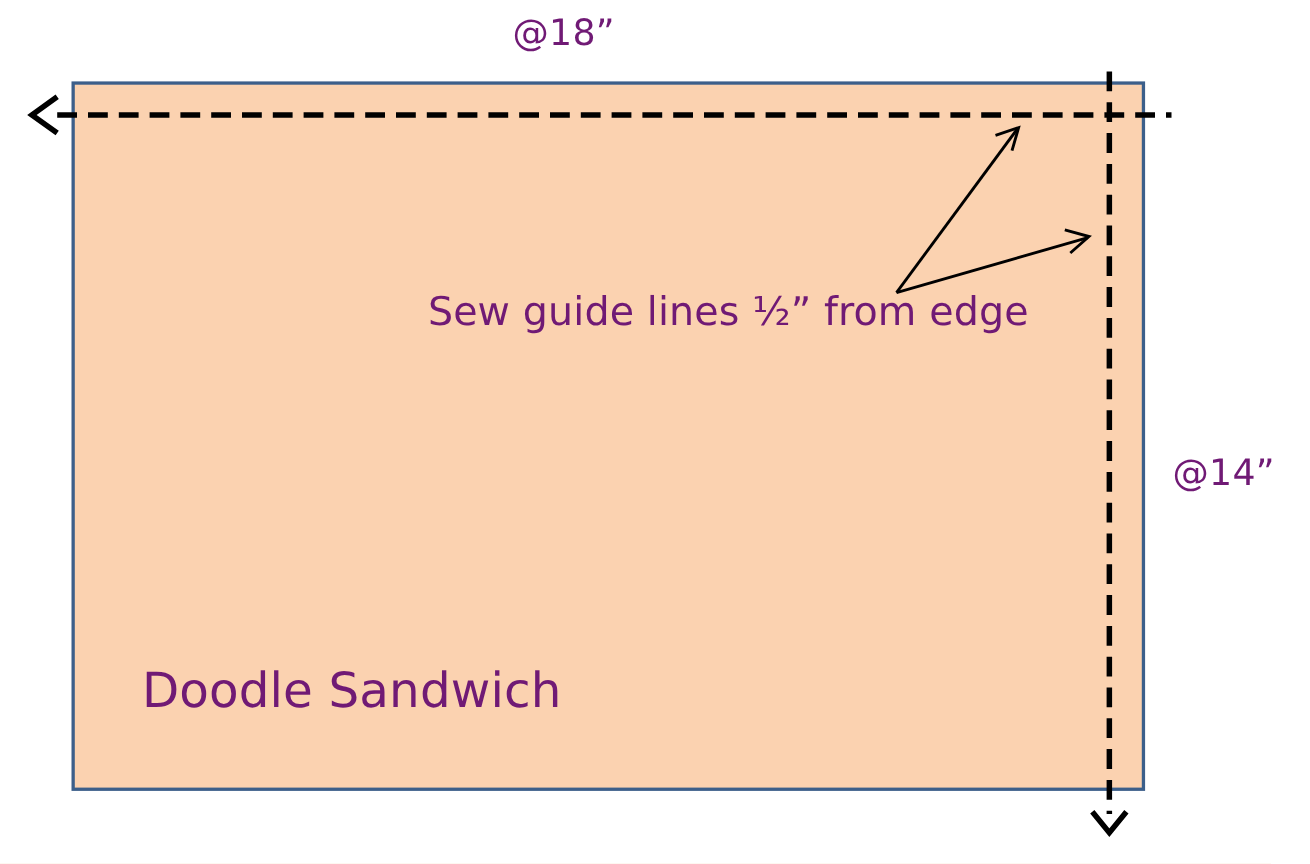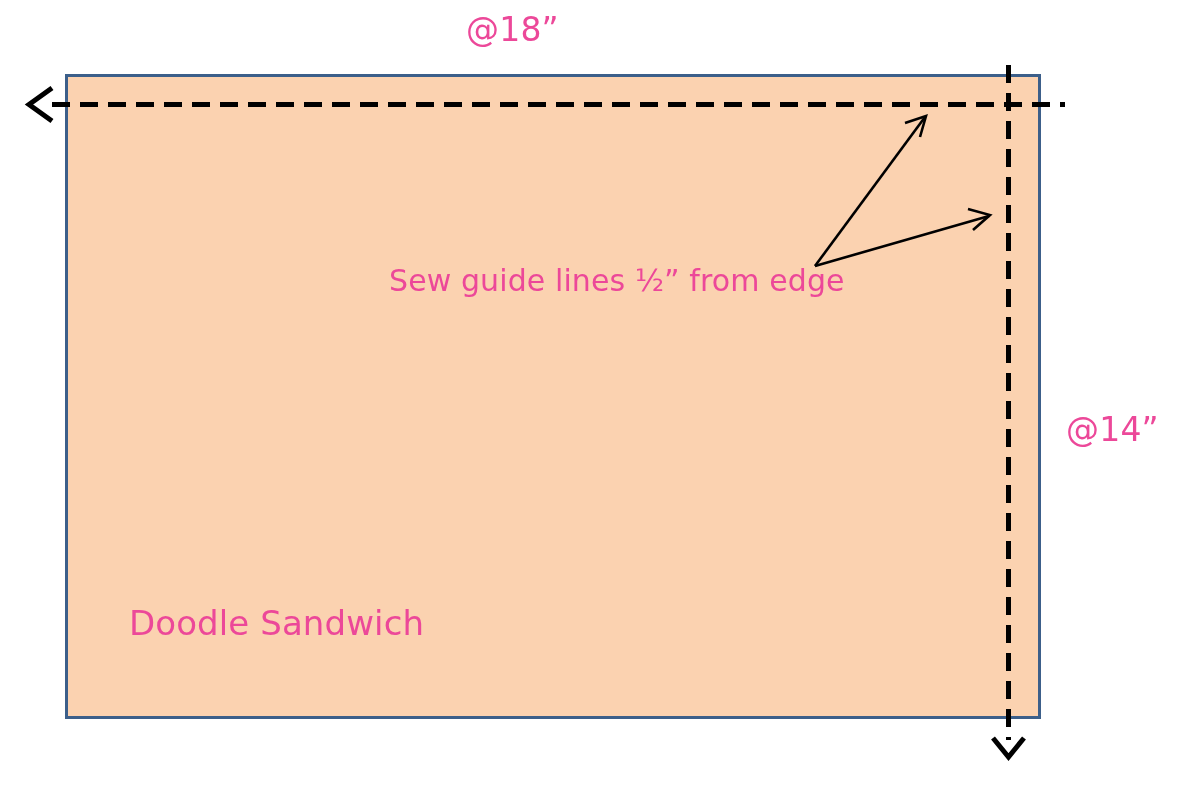--- a/index.html
+++ b/index.html
@@ -18,48 +18,48 @@
   #diagram-svg {
     position: absolute;
     top: 0;
     left: 0;
     width: 1191px;
     height: 785px;
   }
   .label {
     position: absolute;
     white-space: pre;
-    color: #ec4899;
+    color: #701a75;
     font-family: "DejaVu Sans", "Liberation Sans", sans-serif;
     font-weight: 400;
   }
   #label-top-dimension {
     left: 466px;
     top: 10px;
     font-size: 33px;
     letter-spacing: 0.2px;
   }
   #label-right-dimension {
     left: 1066px;
     top: 370px;
     font-size: 33px;
     letter-spacing: 0.2px;
     margin-top: 40px;
   }
   #label-guide-note {
     left: 389px;
     top: 263px;
-    font-size: 30px;
+    font-size: 36px;
     letter-spacing: 0.1px;
     text-align: right;
   }
   #label-piece-name {
     left: 129px;
     top: 603px;
-    font-size: 34px;
+    font-size: 44px;
     letter-spacing: 0.1px;
   }
 </style>
 </head>
 <body>
 
 <div id="canvas">
 
   <svg id="diagram-svg" viewBox="0 0 1191 785">
 

